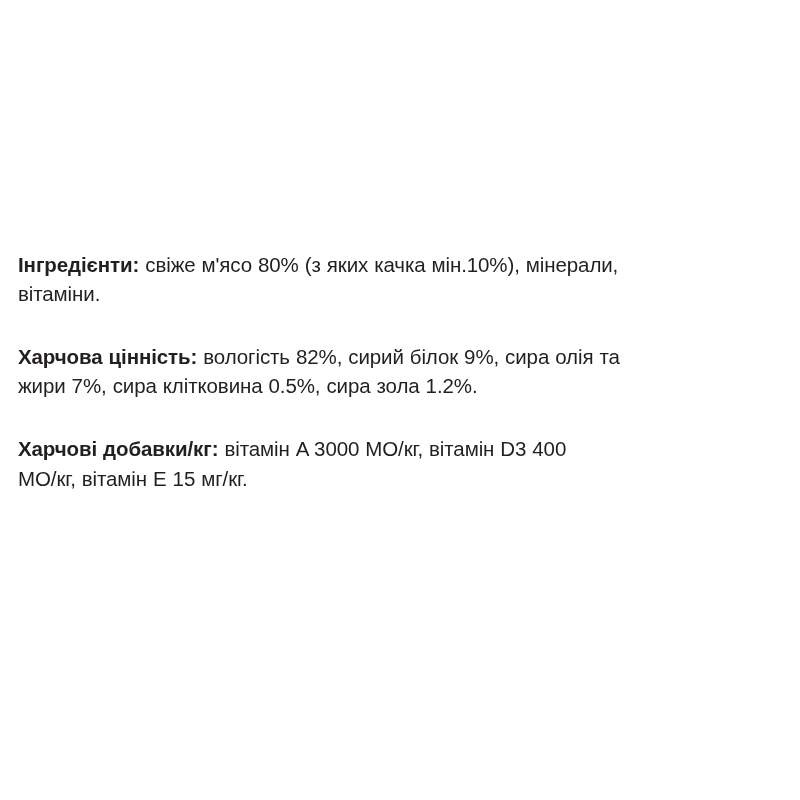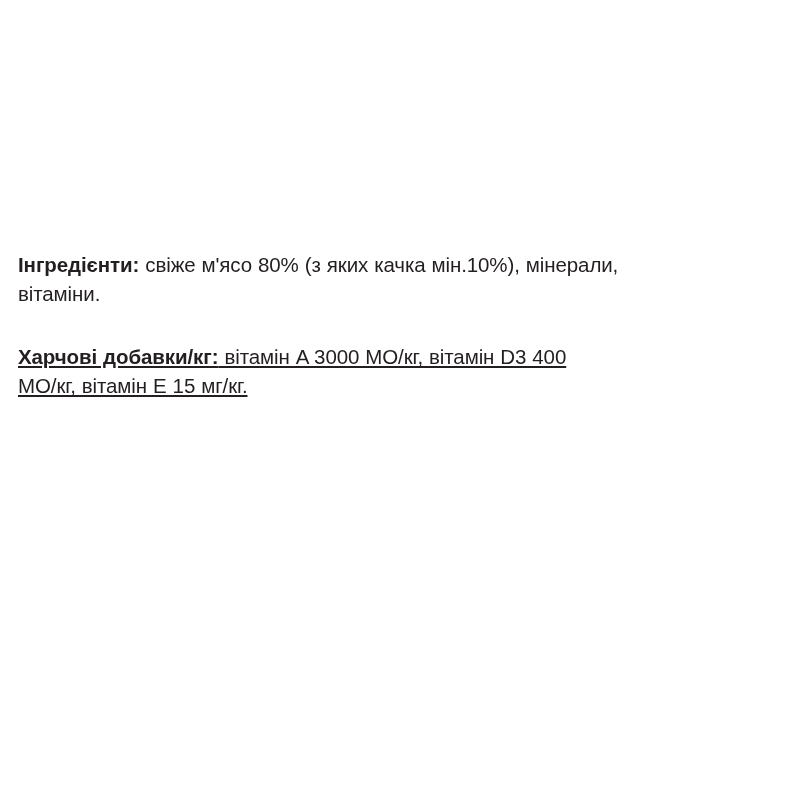--- a/index.html
+++ b/index.html
@@ -32,31 +32,34 @@
     margin-bottom: 0;
   }
   .label {
     font-weight: bold;
   }
   .value {
     font-weight: normal;
   }
   .b-ingredients { padding-right: 36px; }
   .b-nutrition   { padding-right: 38px; }
-  .b-additives   { padding-right: 95px; text-decoration: underline; }
+  .b-additives   { padding-right: 95px; }
   .b-technological { padding-right: 10px; }
 </style>
 </head>
 <body>
 
 <div class="page">
 
   <p class="block b-ingredients">
     <span class="label">Інгредієнти:</span><span class="value"> свіже м'ясо 80% (з яких качка мін.10%), мінерали, вітаміни.</span>
   </p>
 
+  <p class="block b-nutrition">
+    <span class="label">Харчова цінність:</span><span class="value"> вологість 82%, сирий білок 9%, сира олія та жири 7%, сира клітковина 0.5%, сира зола 1.2%.</span>
+  </p>
 
   <p class="block b-additives">
     <span class="label">Харчові добавки/кг:</span><span class="value"> вітамін A 3000 МО/кг, вітамін D3 400 МО/кг, вітамін E 15 мг/кг.</span>
   </p>
 
 
 </div>
 
 </body></html>

